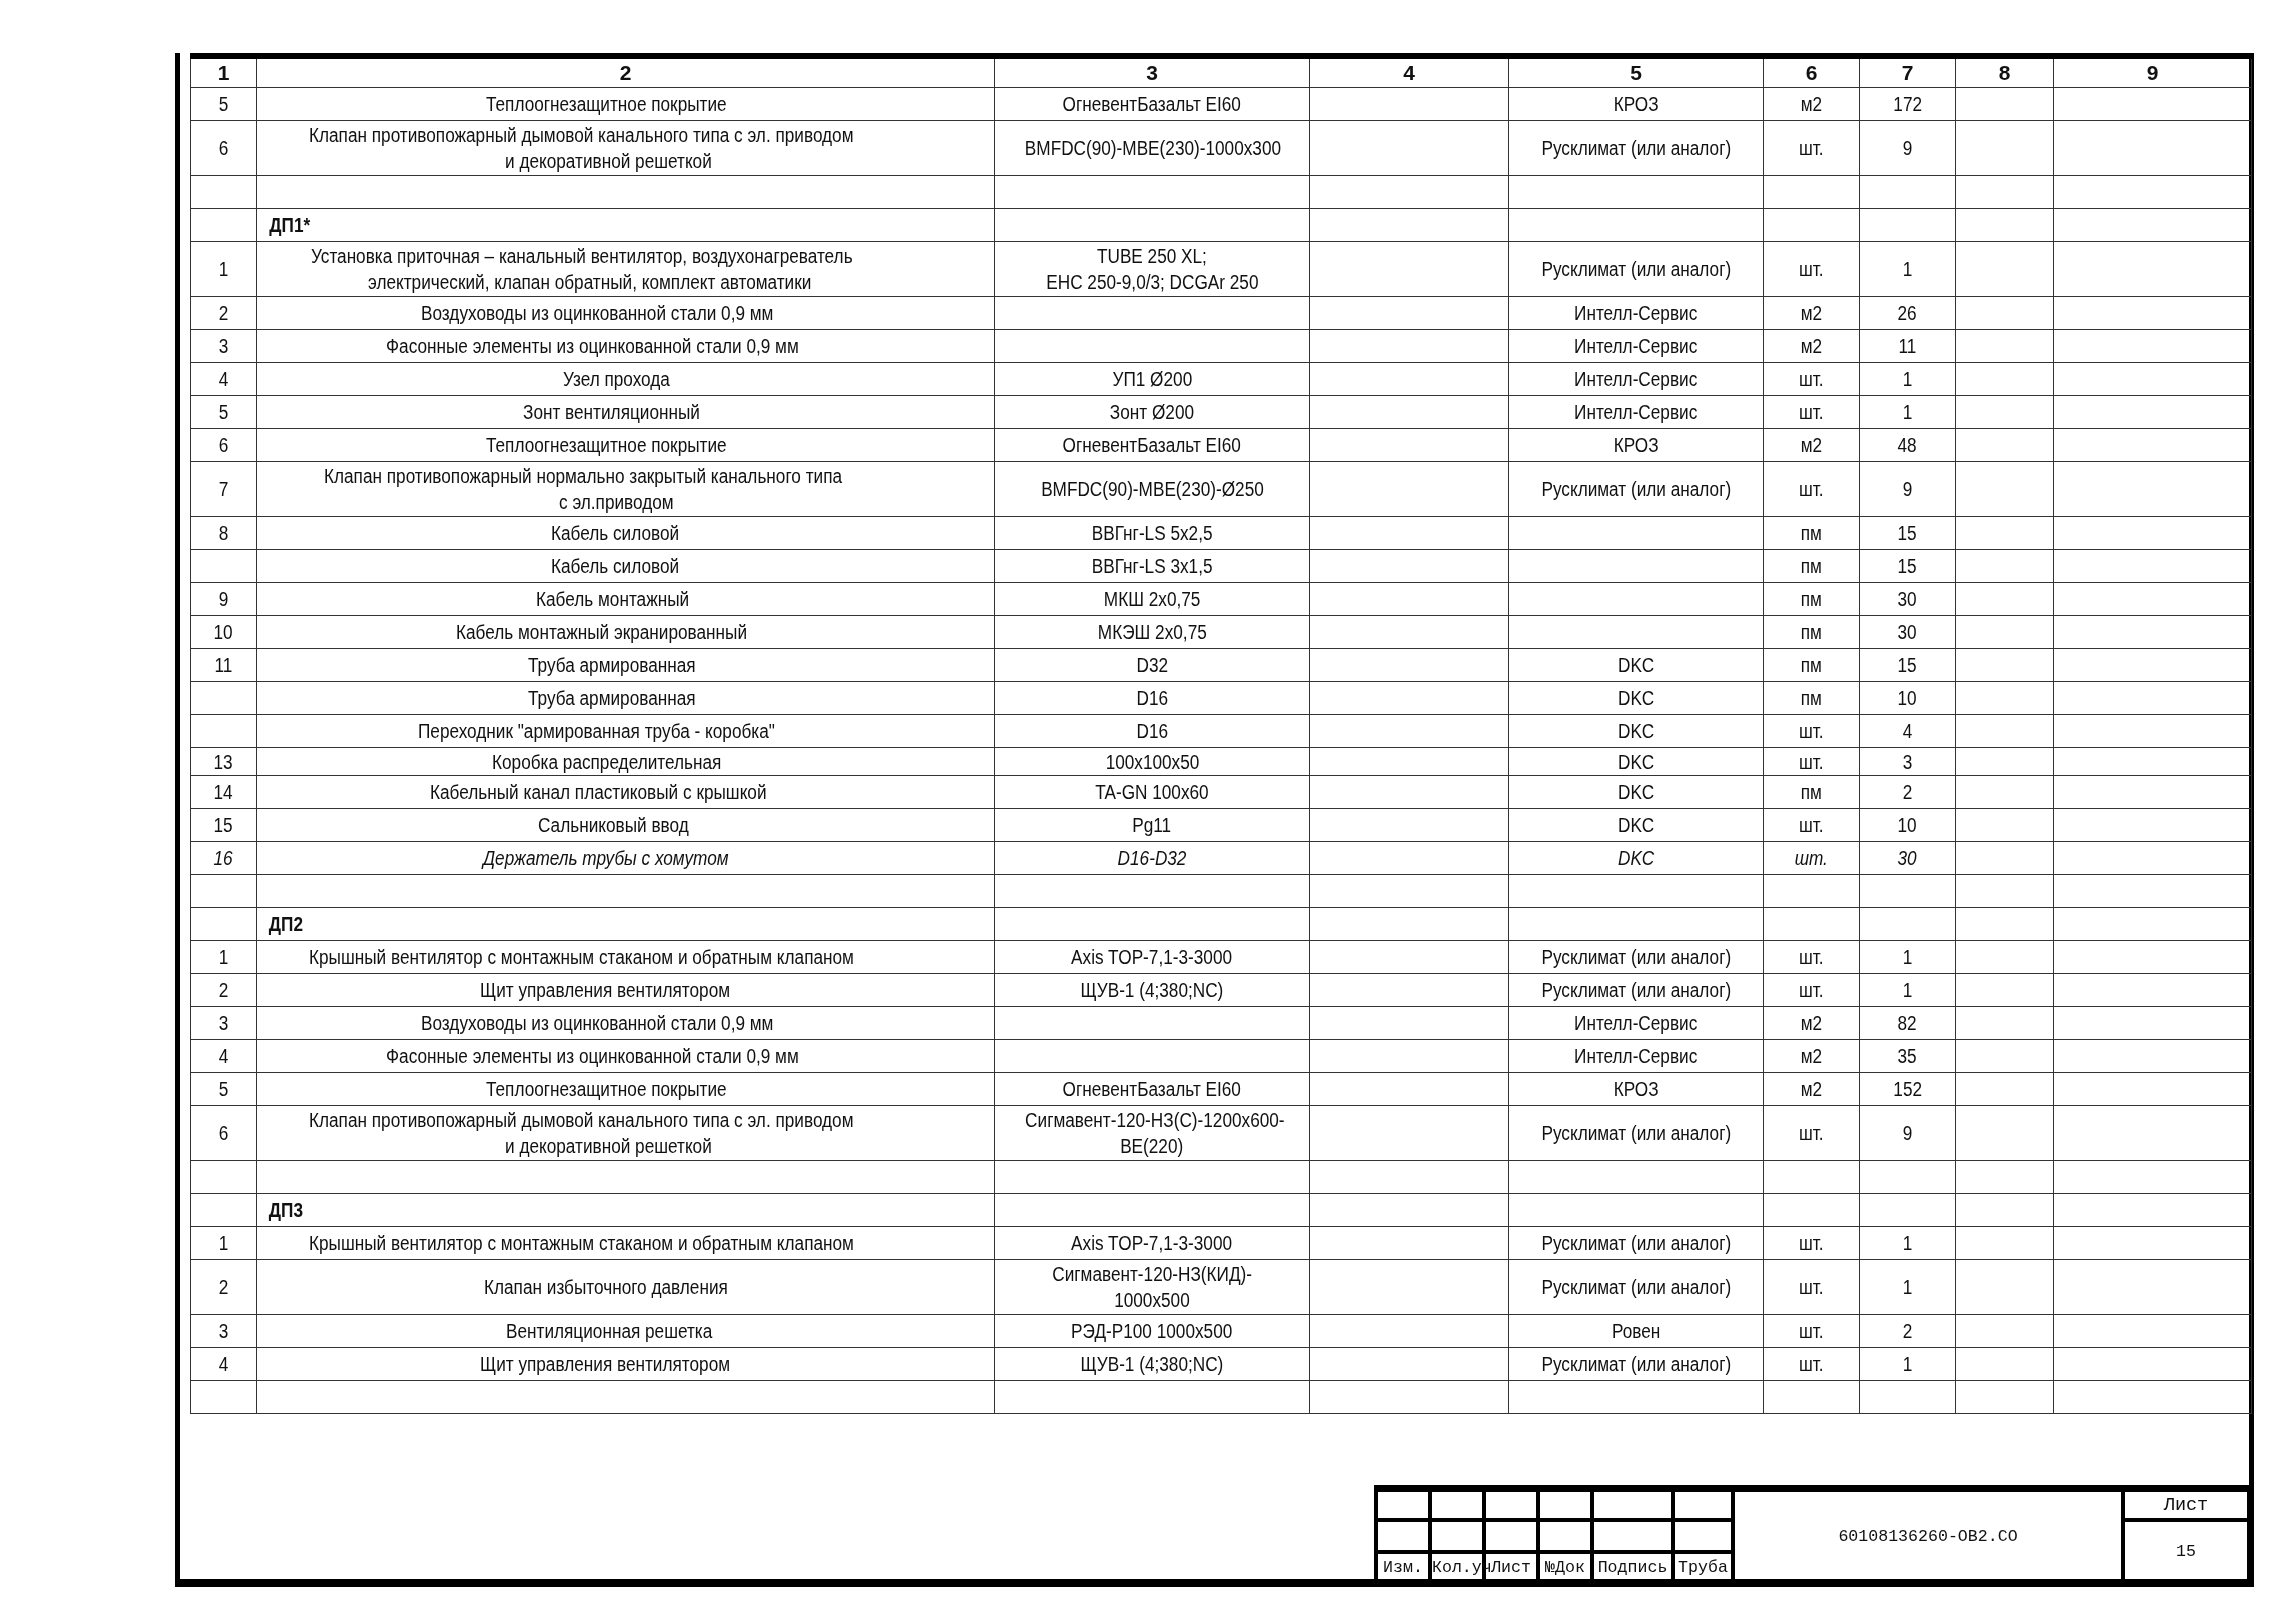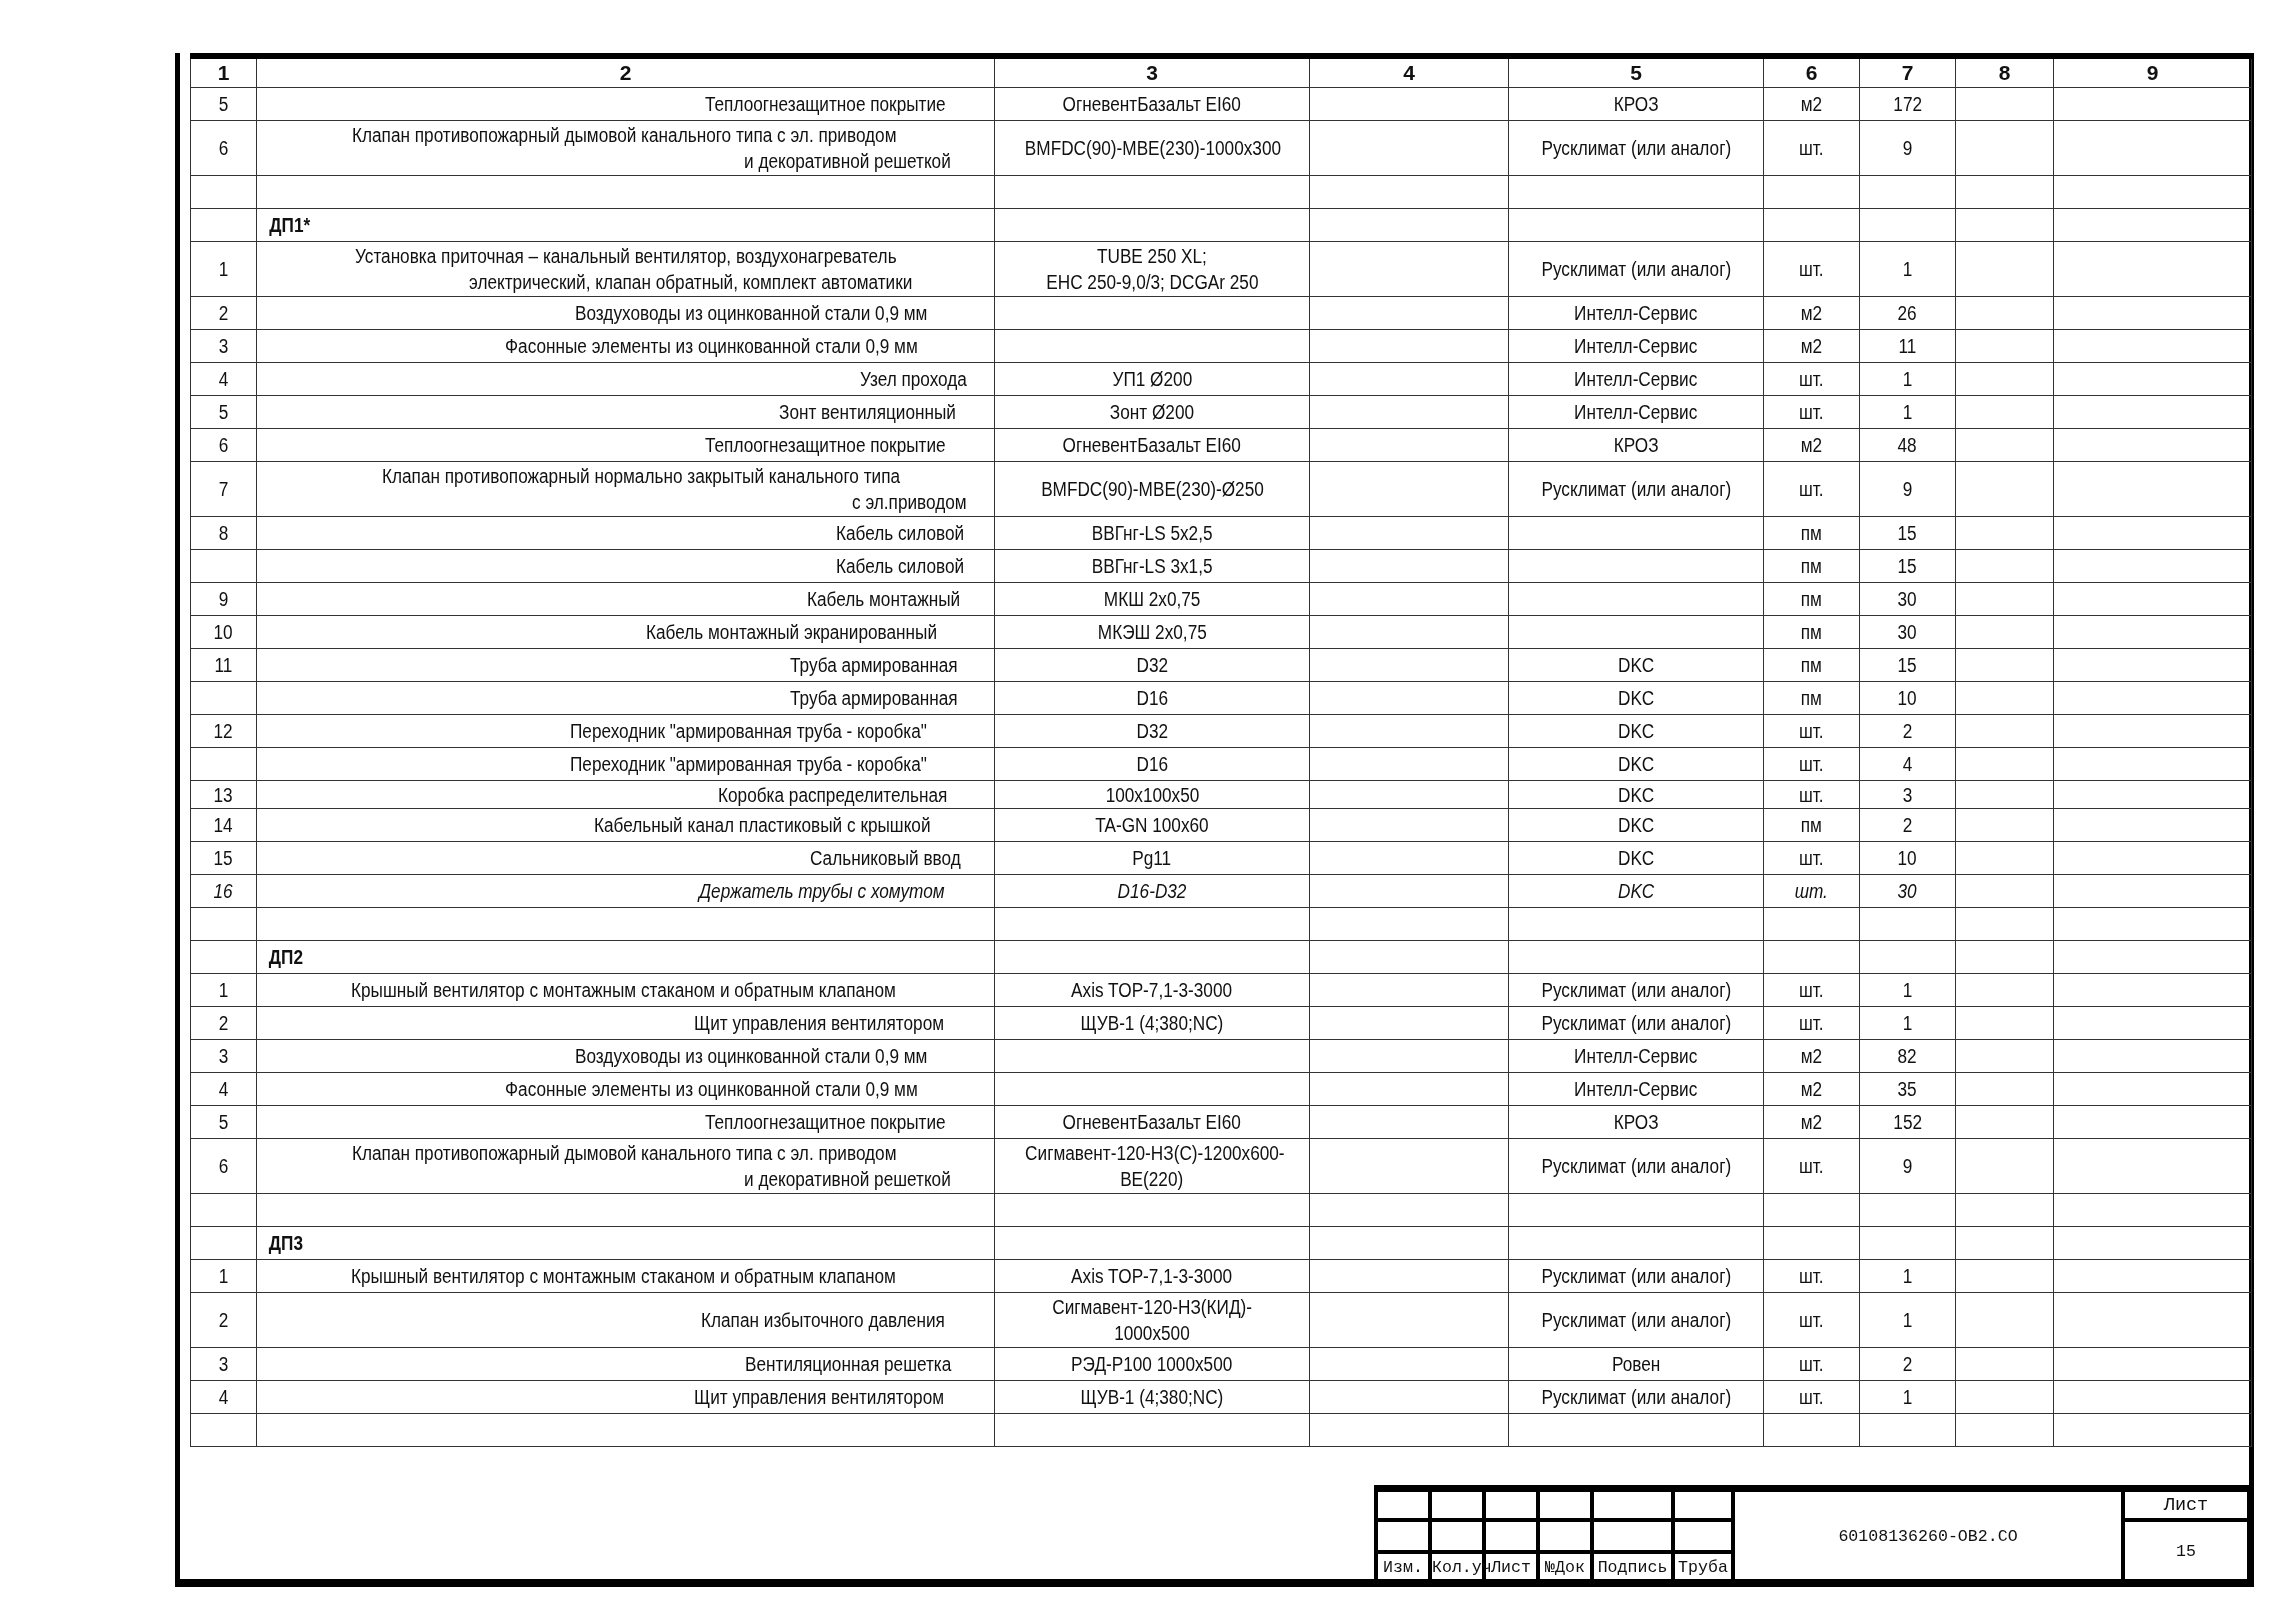--- a/index.html
+++ b/index.html
@@ -5,21 +5,21 @@
   html, body { margin:0; padding:0; background:#ffffff; }
   body { width:2290px; height:1620px; position:relative; overflow:hidden;
          font-family:"Liberation Sans", sans-serif; color:#111; }
   .frame { position:absolute; left:175px; top:53px; width:2079px; height:1531px;
            border-left:5.5px solid #000; border-top:0; border-right:5.5px solid #000; border-bottom:5.5px solid #000; box-sizing:border-box; }
   .tbl { position:absolute; left:190px; top:53px; width:2060px; border-collapse:collapse; table-layout:fixed; }
   .tbl td { border:1.8px solid #333; padding:0 9.2px; font-size:20px; line-height:26px; vertical-align:middle;
             overflow:hidden; transform-origin:left; }
   .tbl tr.hdr td { border-top:6.5px solid #000; font-weight:bold; text-align:center; height:28px; font-size:21px; }
   .c { text-align:center; }
-  .l { text-align:right; }
+  .l { text-align:center; }
   .sec td.name { text-align:left; font-weight:bold; }
   .cond { display:inline-block; transform:scaleX(0.86); transform-origin:left center; white-space:nowrap; }
   .condc { display:inline-block; transform:scaleX(0.86); transform-origin:center center; white-space:nowrap; }
   .stamp { position:absolute; left:1374px; top:1488px; width:876px; height:96px; border-collapse:collapse; table-layout:fixed; }
   .stamp td { border:1.8px solid #333; font-size:16.6px; text-align:center; padding:0;font-family:Liberation Mono, monospace; }
   .stamp .thick { border-width:4.6px; border-color:#000; }
   .stamp-top { position:absolute; left:1374px; top:1485px; width:876px; height:5.5px; background:#000; }
   .stamp-bottom { position:absolute; left:175px; top:1581px; width:2079px; height:5.5px; background:#000; }
   .doc-code { font-size:28px; }
   .sheet-num { font-size:22px; }
@@ -298,35 +298,20 @@
           <div><span class="condc">D16</span></div>
         </td>
         <td class="c"></td>
         <td class="c"><span class="condc">DKC</span></td>
         <td class="c"><span class="condc">пм</span></td>
         <td class="c"><span class="condc">10</span></td>
         <td class="c"></td>
         <td class="c"></td>
       </tr>
       <tr style="height: 33px;">
-        <td class="c"><span class="condc">12</span></td>
-        <td class="l">
-          <div><span class="cond">Переходник "армированная труба - коробка"</span></div>
-        </td>
-        <td class="c">
-          <div><span class="condc">D32</span></div>
-        </td>
-        <td class="c"></td>
-        <td class="c"><span class="condc">DKC</span></td>
-        <td class="c"><span class="condc">шт.</span></td>
-        <td class="c"><span class="condc">2</span></td>
-        <td class="c"></td>
-        <td class="c"></td>
-      </tr>
-      <tr style="height: 33px;">
         <td class="c"><span class="condc"></span></td>
         <td class="l">
           <div><span class="cond">Переходник "армированная труба - коробка"</span></div>
         </td>
         <td class="c">
           <div><span class="condc">D16</span></div>
         </td>
         <td class="c"></td>
         <td class="c"><span class="condc">DKC</span></td>
         <td class="c"><span class="condc">шт.</span></td>

